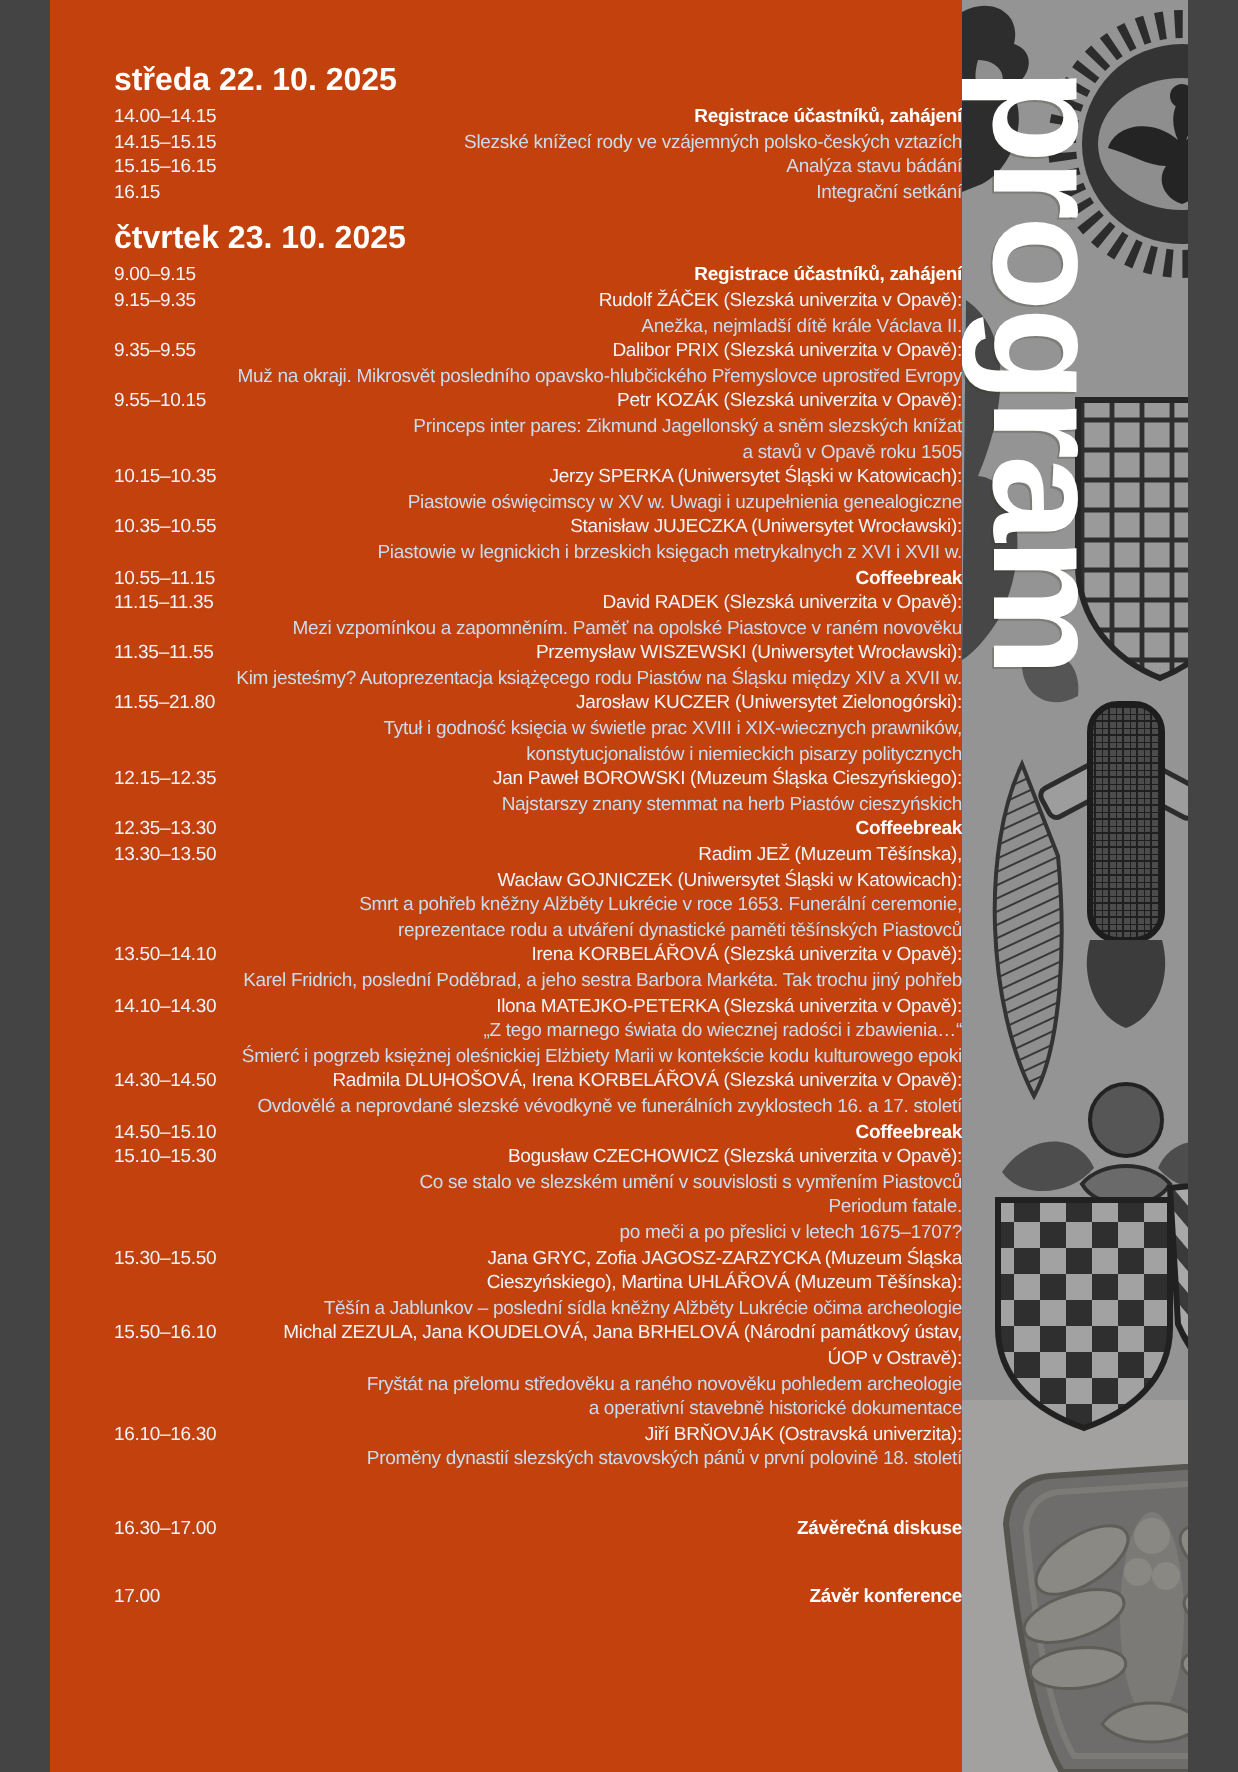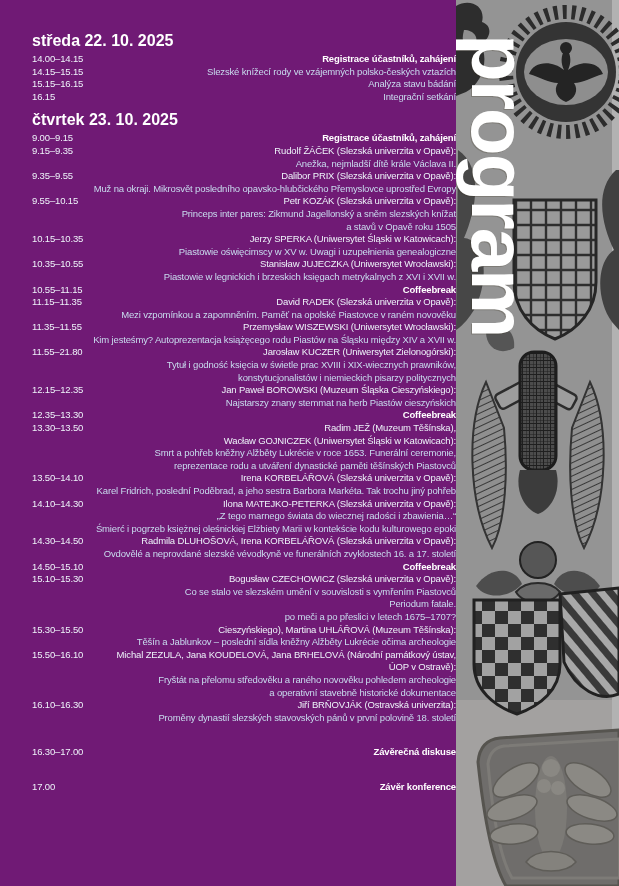--- a/index.html
+++ b/index.html
@@ -1,18 +1,18 @@
 <!DOCTYPE html>
 <html><head>
 <meta charset="utf-8">
 <style>
   html,body{margin:0;padding:0;background:#444;}
   .sheet{
-    position:relative;width:619px;height:886px;margin:0 auto;
-    background:#701a75;overflow:hidden;
+    position:relative;width:569px;height:886px;margin:0 auto;
+    background:#c2410c;overflow:hidden;
     font-family:"Liberation Sans",sans-serif;
   }
   
   .content{
     position:absolute;left:0;top:0;width:456px;height:886px;
     padding:31px 0 0 32px;box-sizing:border-box;overflow:hidden;
   }
   .day-title{
     margin:0 0 3px 0;font-size:16px;line-height:19px;font-weight:bold;
     color:#ffffff;letter-spacing:0;
@@ -161,20 +161,21 @@
         </div>
         <div class="entry gap1">
           <span class="time">15.10–15.30</span>
           <div class="line reg">Bogusław CZECHOWICZ (Slezská univerzita v Opavě):</div>
           <div class="line ital">Co se stalo ve slezském umění v souvislosti s vymřením Piastovců</div>
           <div class="line ital">Periodum fatale.</div>
           <div class="line ital">po meči a po přeslici v letech 1675–1707?</div>
         </div>
         <div class="entry">
           <span class="time">15.30–15.50</span>
+          <div class="line reg">Jana GRYC, Zofia JAGOSZ-ZARZYCKA (Muzeum Śląska</div>
           <div class="line reg">Cieszyńskiego), Martina UHLÁŘOVÁ (Muzeum Těšínska):</div>
           <div class="line ital">Těšín a Jablunkov – poslední sídla kněžny Alžběty Lukrécie očima archeologie</div>
         </div>
         <div class="entry">
           <span class="time">15.50–16.10</span>
           <div class="line reg">Michal ZEZULA, Jana KOUDELOVÁ, Jana BRHELOVÁ (Národní památkový ústav,</div>
           <div class="line reg">ÚOP v  Ostravě):</div>
           <div class="line ital">Fryštát na přelomu středověku a raného novověku pohledem archeologie</div>
           <div class="line ital">a operativní stavebně historické dokumentace</div>
         </div>

